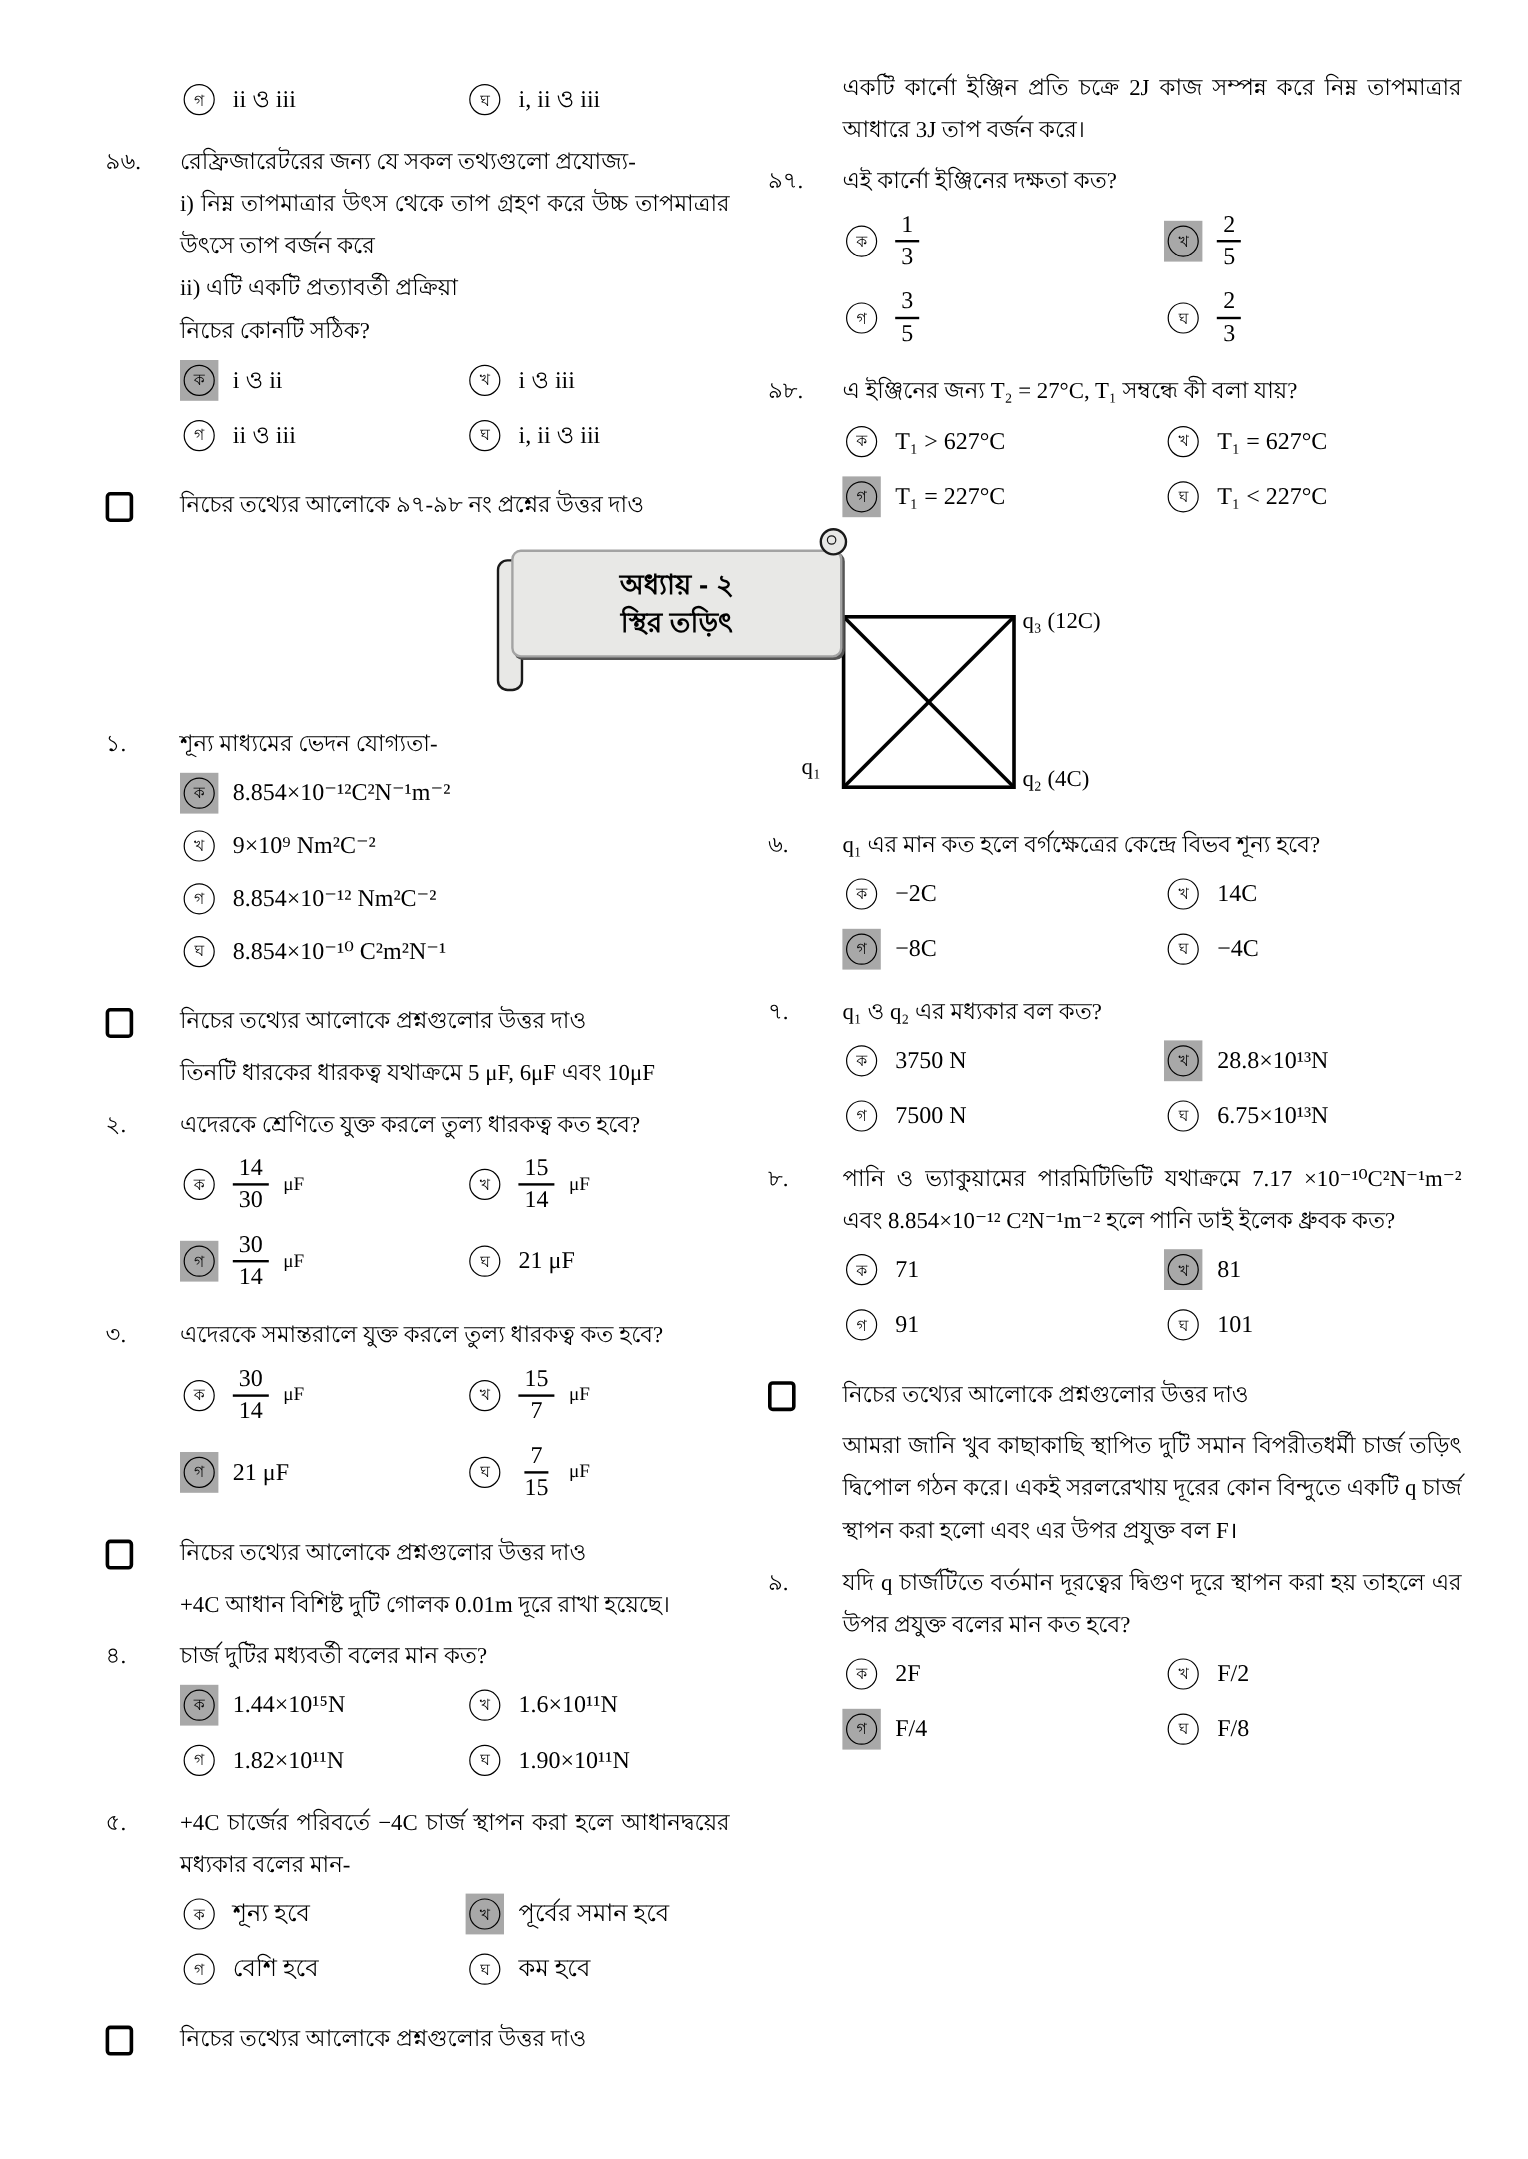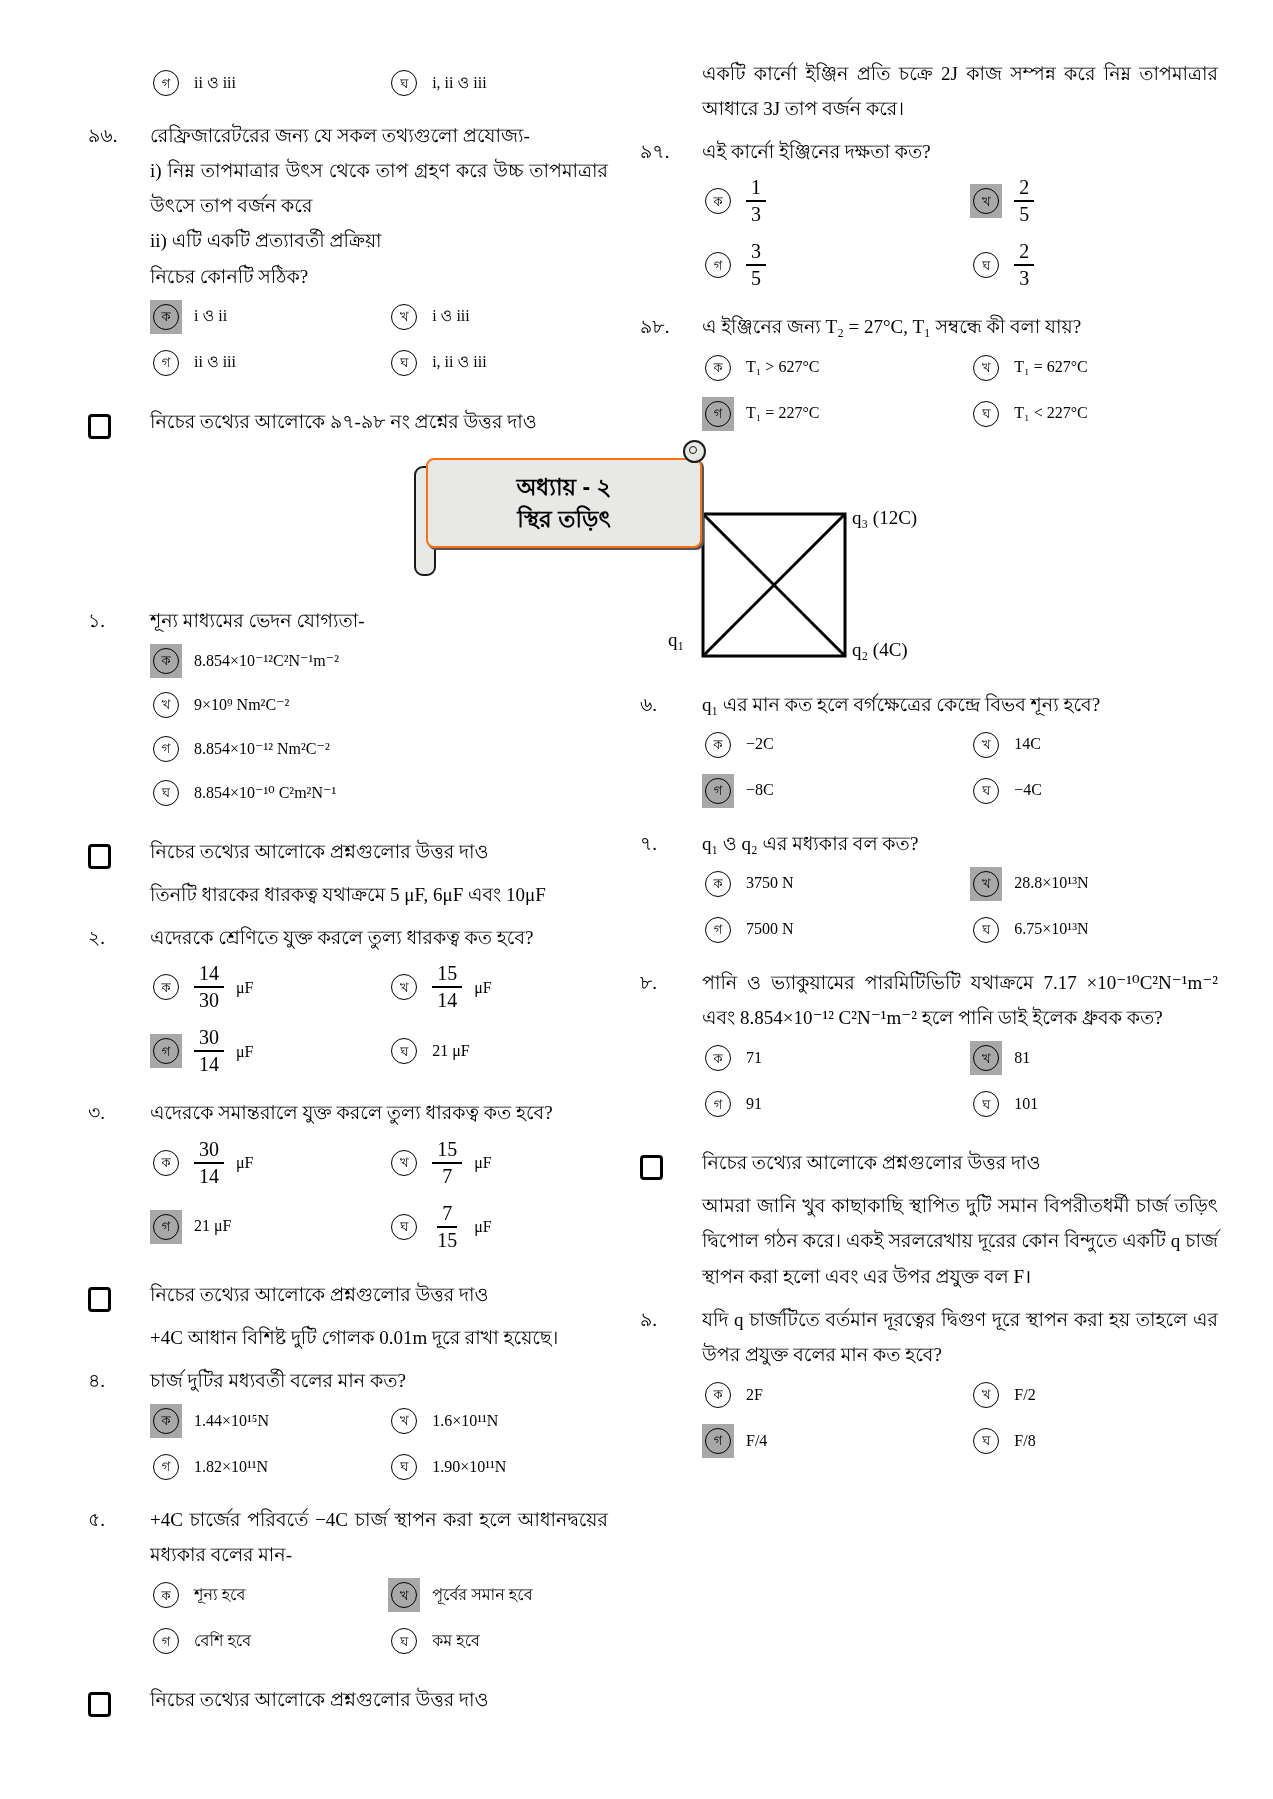--- a/index.html
+++ b/index.html
@@ -20,43 +20,43 @@
 
   
   .opt-grid{display:grid;grid-template-columns:52% 48%;row-gap:12px;margin:6px 0 14px;}
   .opt-stack{display:flex;flex-direction:column;gap:10px;margin:6px 0 14px;}
   .opt{display:flex;align-items:center;gap:12px;}
   .lwrap{display:inline-flex;padding:4px 3px;background:transparent;flex:none;}
   .lwrap.hl{background:#a8a8a8;}
   .circ{display:inline-flex;align-items:center;justify-content:center;
         width:24px;height:24px;border:1.6px solid #000;border-radius:50%;
         font-size:13px;line-height:1;}
-  .otext{font-size:16px;line-height:1.3;}
+  .otext{font-size:20px;line-height:1.3;}
   .frac{display:inline-flex;flex-direction:column;align-items:center;line-height:1.25;font-size:20px;}
   .frac .fn{padding:0 5px;border-bottom:2px solid #000;}
   .frac .fd{padding:0 5px;}
   .suf{font-size:16px;}
 
   
-  .note{display:flex;margin:10px 0 8px;align-items:flex-end;}
+  .note{display:flex;margin:10px 0 8px;}
   .sqw{width:62px;flex:none;padding-top:6px;}
   .sq{display:block;width:17px;height:19px;border:3px solid #000;border-radius:4px;}
 
   .para{margin:0 0 8px 62px;text-align:justify;}
 
   
   .banner{position:absolute;left:420px;top:452px;width:282px;height:96px;z-index:5;}
   .b-roll{position:absolute;left:-6px;top:14px;width:18px;height:106px;background:#e8e8e6;
           border:2px solid #1a1a1a;border-radius:9px;}
   .b-curl{position:absolute;right:-4px;top:-12px;width:19px;height:19px;background:#e8e8e6;
           border:2px solid #1a1a1a;border-radius:50%;z-index:2;}
   .b-curl::after{content:"";position:absolute;left:4px;top:4px;width:6px;height:6px;
           border:1.5px solid #1a1a1a;border-radius:50%;}
   .b-body{position:absolute;left:6px;top:6px;right:0;bottom:0;background:#e8e8e6;
-          border:2px solid #f97316;border-radius:8px;box-shadow:2px 2px 0 #555;
+          border:2px solid #a3a3a3;border-radius:8px;box-shadow:2px 2px 0 #555;
           display:flex;flex-direction:column;align-items:center;justify-content:center;}
   .b-line{font-family:"Liberation Sans","DejaVu Sans",sans-serif;font-weight:700;
           font-size:23px;line-height:1.4;}
 
   .gap-banner{height:152px;}
 
   
   .fig{position:relative;height:176px;margin:60px 0 6px;}
   .fig svg{position:absolute;left:58px;top:4px;}
   .flabel{position:absolute;font-size:19px;line-height:1.2;white-space:nowrap;}

